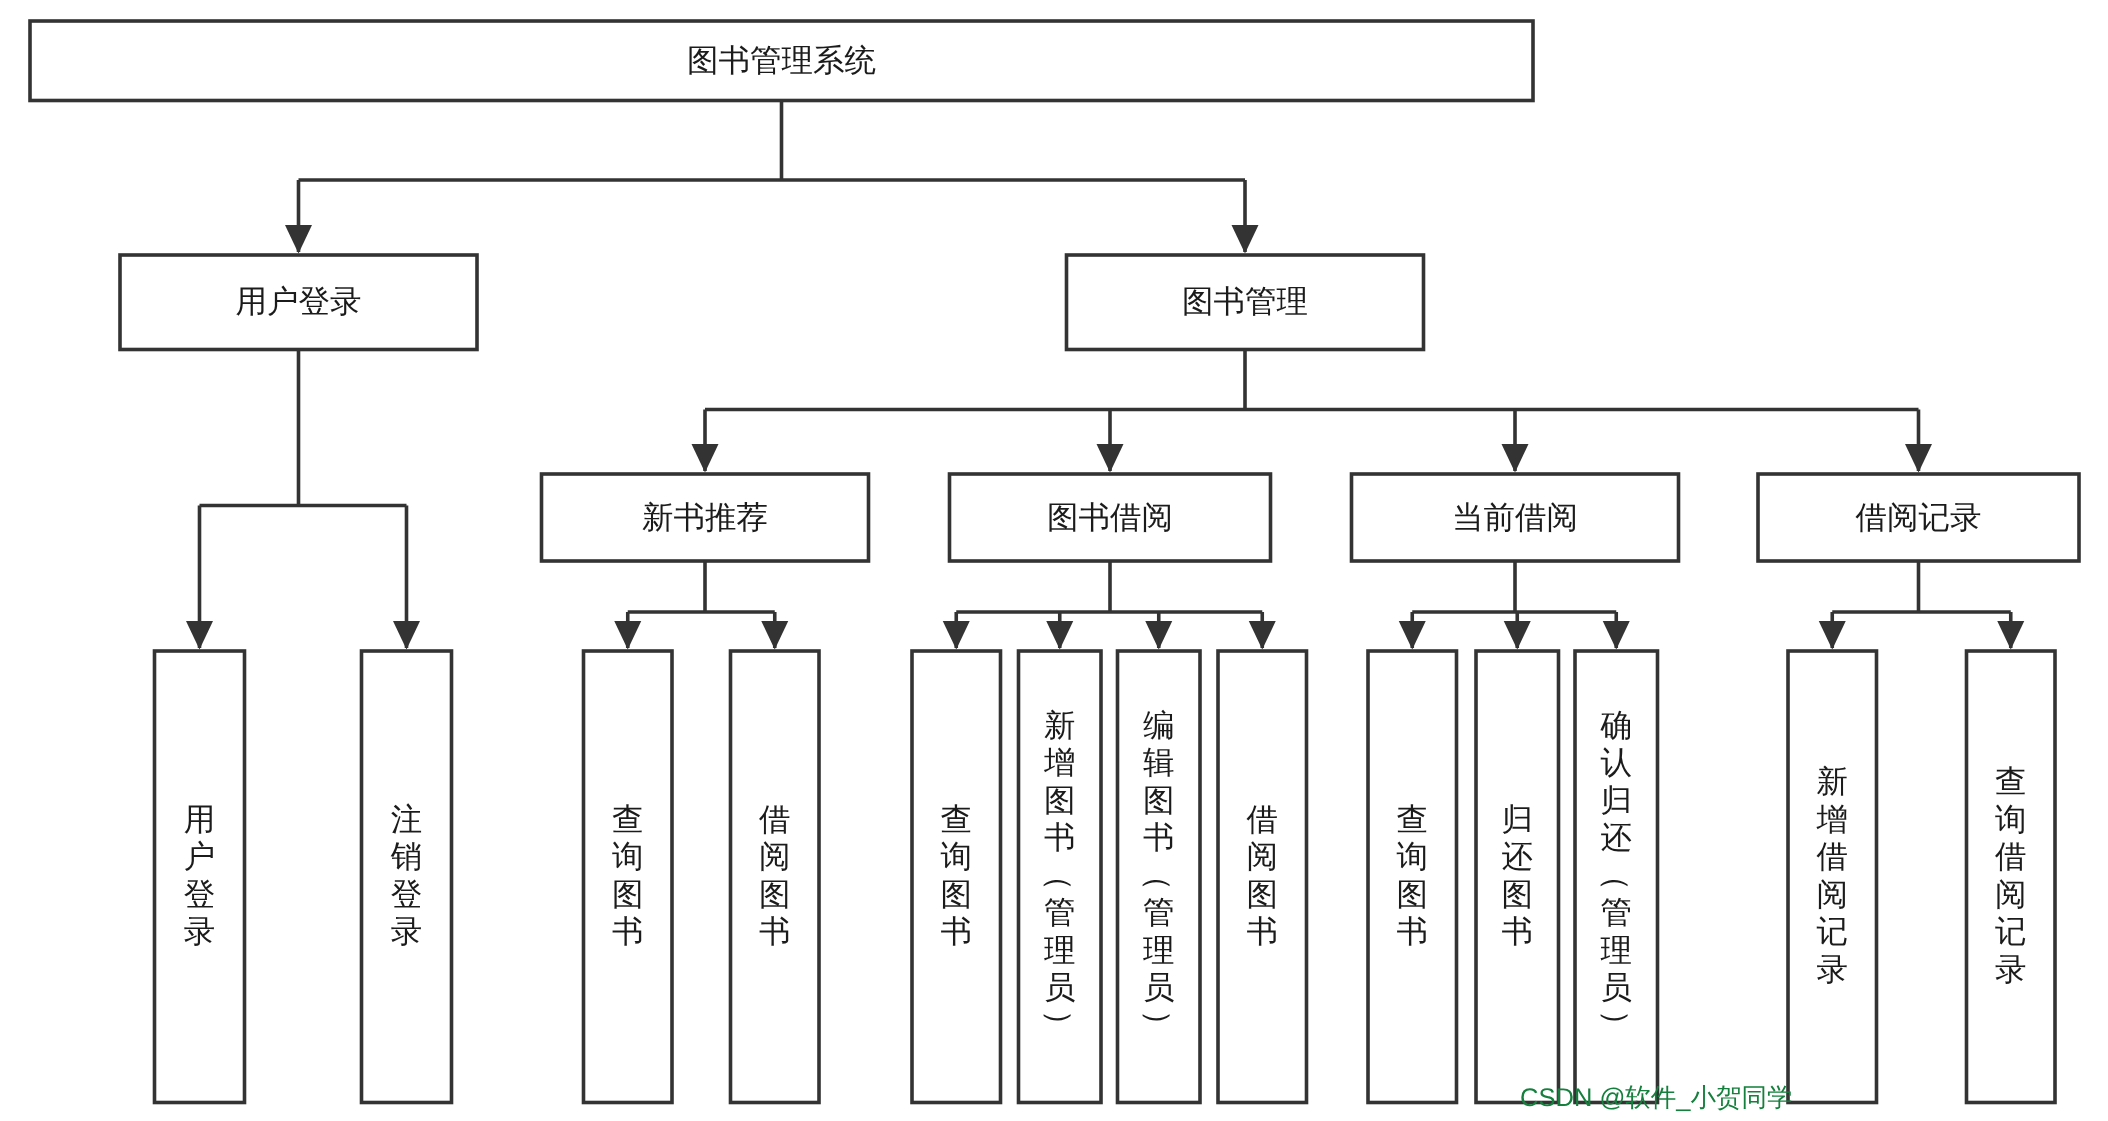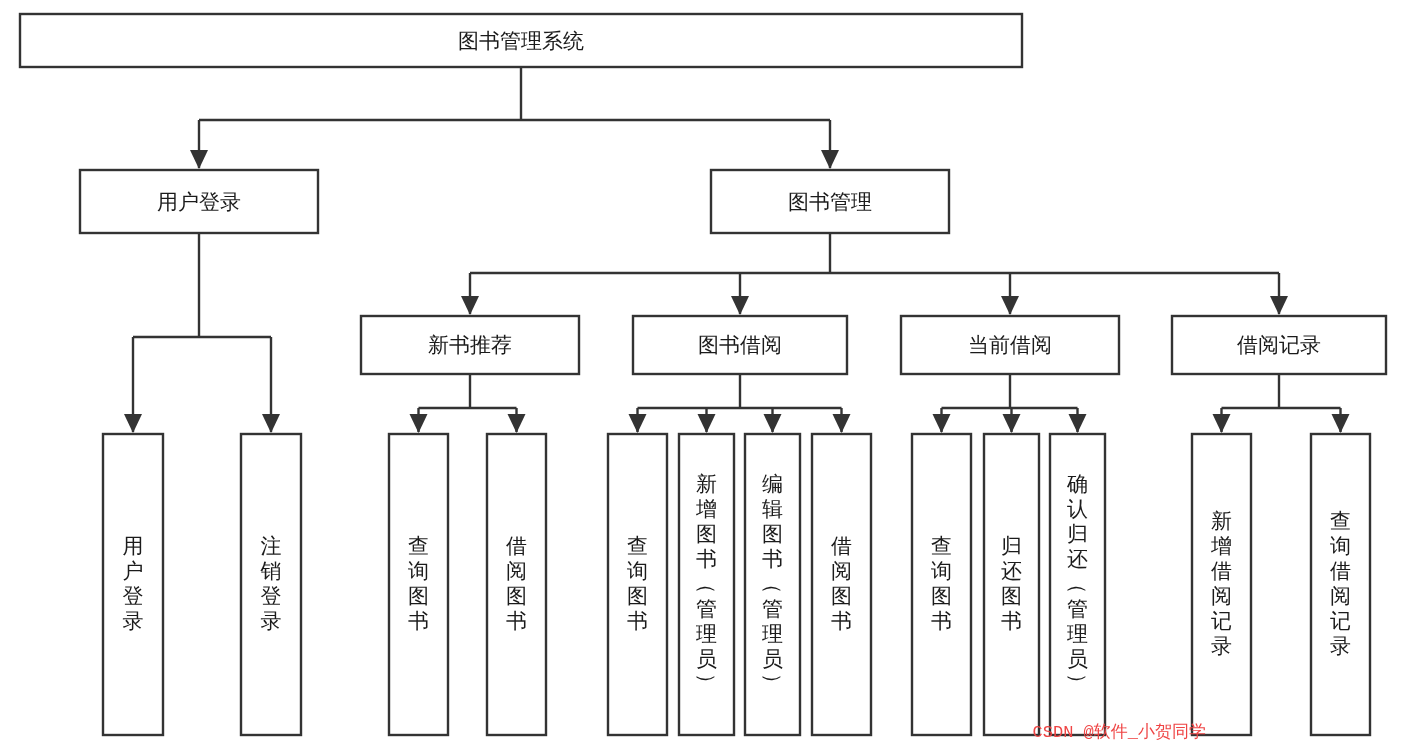--- a/index.html
+++ b/index.html
@@ -12,21 +12,20 @@
     width: 1405px;
     height: 747px;
     overflow: hidden;
     font-family: "DejaVu Sans", "Liberation Sans", sans-serif;
   }
   #diagram-root {
     position: relative;
     width: 1203px;
     height: 747px;
     background: #ffffff;
-    padding-left: 11px;
   }
   svg.diagram-canvas {
     position: absolute;
     top: 0;
     left: 0;
     width: 1405px;
     height: 747px;
     display: block;
   }
   .node-box {
@@ -54,23 +53,23 @@
     stroke-linecap: butt;
   }
   .arrow-head {
     fill: #333333;
     stroke: none;
   }
   .watermark {
     position: absolute;
     right: 8px;
     bottom: 4px;
-    color: #ef4444;
+    color: #15803d;
     font-size: 17px;
-    font-family: Liberation Mono, monospace;
+    font-family: Liberation Sans, sans-serif;
     white-space: nowrap;
     user-select: none;
     pointer-events: none;
   }
 </style>
 </head>
 <body>
 
 <div id="diagram-root">
   <svg class="diagram-canvas" viewBox="0 0 1405 747">

